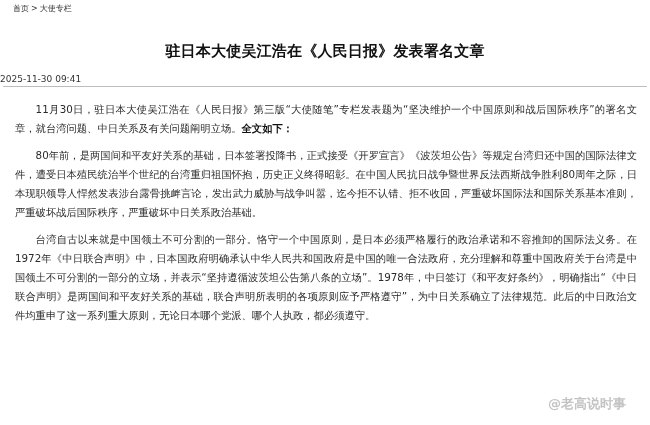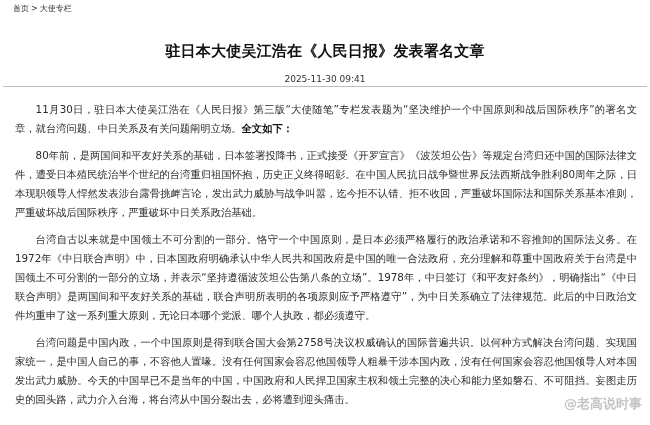--- a/index.html
+++ b/index.html
@@ -3,42 +3,41 @@
 <meta charset="utf-8">
 <style>
   html, body { margin: 0; padding: 0; background: #ffffff; }
   body { width: 650px; height: 425px; overflow: hidden; position: relative;
          font-family: "DejaVu Sans", "Liberation Sans", sans-serif; color: #222; }
   .breadcrumb { position: absolute; left: 13px; top: 3px; font-size: 8px; color: #333; text-align: right; }
   .breadcrumb a { color: #333; text-decoration: none; }
   .breadcrumb .sep { margin: 0 2px; }
   .title { position: absolute; left: 0; width: 650px; top: 42px; text-align: center;
            font-size: 15px; font-weight: bold; color: #111; letter-spacing: 0.2px; }
-  .date { position: absolute; left: 0; width: 650px; top: 74px; text-align: center;
+  .date { position: absolute; left: 0; width: 650px; top: 74px; text-align: left;
           font-size: 9px; color: #333; }
   .divider { position: absolute; left: 3px; right: 3px; top: 86px; height: 1px; background: #bdbdbd; }
   .body { position: absolute; left: 15px; width: 622px; top: 100px; }
   .body p { margin: 0 0 8px 0; font-size: 10.3px; line-height: 19px; text-indent: 2em;
             text-align: justify; color: #2a2a2a; }
   .body p b { color: #111; }
-  .watermark { position: absolute; left: 564px; top: 395px; font-size: 13px; color: rgba(180,180,180,0.8);
+  .watermark { position: absolute; left: 548px; top: 395px; font-size: 13px; color: rgba(180,180,180,0.8);
                font-weight: bold; }
 </style>
 </head>
 <body>
 
 <div class="breadcrumb">
   <a href="#">首页</a><span class="sep">&gt;</span><a href="#">大使专栏</a>
 </div>
 
 <div class="title">驻日本大使吴江浩在《人民日报》发表署名文章</div>
 <div class="date">2025-11-30 09:41</div>
 <div class="divider"></div>
 
 <div class="body">
   <p><span>11月30日，驻日本大使吴江浩在《人民日报》第三版“大使随笔”专栏发表题为“坚决维护一个中国原则和战后国际秩序”的署名文章，就台湾问题、中日关系及有关问题阐明立场。</span><b>全文如下：</b></p>
   <p>80年前，是两国间和平友好关系的基础，日本签署投降书，正式接受《开罗宣言》《波茨坦公告》等规定台湾归还中国的国际法律文件，遭受日本殖民统治半个世纪的台湾重归祖国怀抱，历史正义终得昭彰。在中国人民抗日战争暨世界反法西斯战争胜利80周年之际，日本现职领导人悍然发表涉台露骨挑衅言论，发出武力威胁与战争叫嚣，迄今拒不认错、拒不收回，严重破坏国际法和国际关系基本准则，严重破坏战后国际秩序，严重破坏中日关系政治基础。</p>
   <p>台湾自古以来就是中国领土不可分割的一部分。恪守一个中国原则，是日本必须严格履行的政治承诺和不容推卸的国际法义务。在1972年《中日联合声明》中，日本国政府明确承认中华人民共和国政府是中国的唯一合法政府，充分理解和尊重中国政府关于台湾是中国领土不可分割的一部分的立场，并表示“坚持遵循波茨坦公告第八条的立场”。1978年，中日签订《和平友好条约》，明确指出“《中日联合声明》是两国间和平友好关系的基础，联合声明所表明的各项原则应予严格遵守”，为中日关系确立了法律规范。此后的中日政治文件均重申了这一系列重大原则，无论日本哪个党派、哪个人执政，都必须遵守。</p>
-  <p>台湾问题是中国内政，一个中国原则是得到联合国大会第2758号决议权威确认的国际普遍共识。以何种方式解决台湾问题、实现国家统一，是中国人自己的事，不容他人置喙。没有任何国家会容忍他国领导人粗暴干涉本国内政，没有任何国家会容忍他国领导人对本国发出武力威胁。今天的中国早已不是当年的中国，中国政府和人民捍卫国家主权和领土完整的决心和能力坚如磐石、不可阻挡。妄图走历史的回头路，武力介入台海，将台湾从中国分裂出去，必将遭到迎头痛击。</p>
 
 </div>
 
 <div class="watermark">@老高说时事</div>
 
 </body></html>

